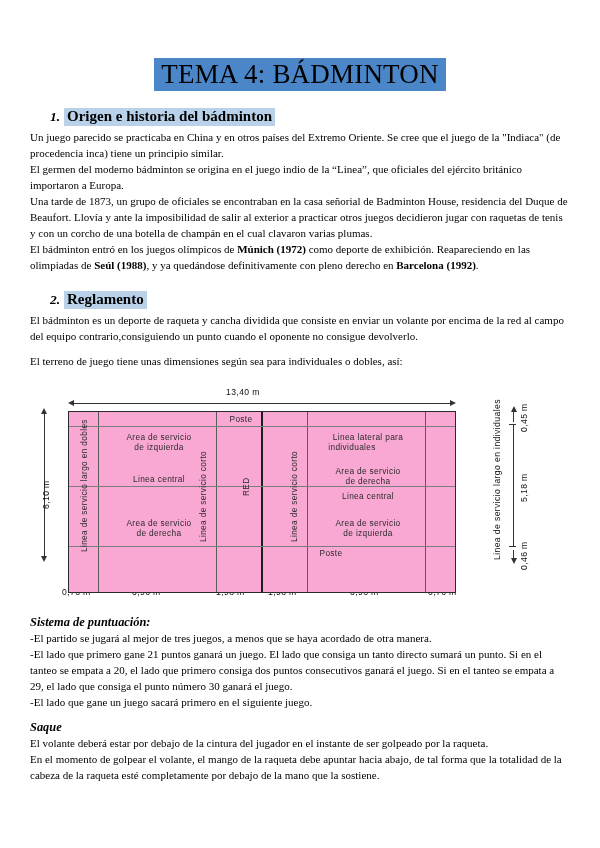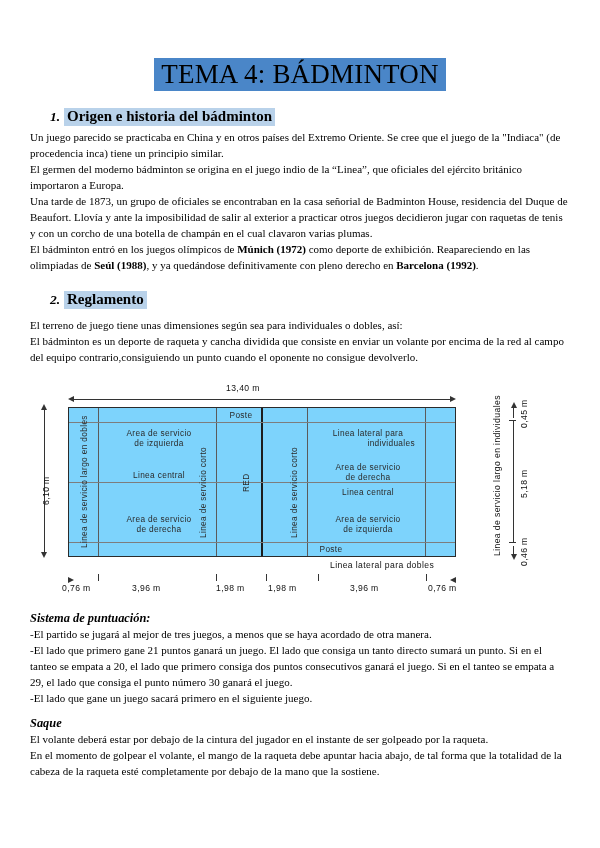--- a/index.html
+++ b/index.html
@@ -120,24 +120,24 @@
   }
   .arrow-l{border-top:3px solid transparent;border-bottom:3px solid transparent;border-right:6px solid #333;}
   .arrow-r{border-top:3px solid transparent;border-bottom:3px solid transparent;border-left:6px solid #333;}
   .arrow-u{border-left:3px solid transparent;border-right:3px solid transparent;border-bottom:6px solid #333;}
   .arrow-d{border-left:3px solid transparent;border-right:3px solid transparent;border-top:6px solid #333;}
 
   
   .court{
     position:absolute;
     left:38px;top:27px;
-    width:388px;height:150px;
+    width:388px;height:182px;
     border:1.4px solid #2b2b2b;
     box-sizing:border-box;
-    background:#7dd3fc;
+    background:#f9a8d4;
   }
   .cv{position:absolute;top:0;bottom:0;width:1px;background:#5b5b5b;}
   .cv.strong{width:1.6px;background:#1d1d1d;}
   .ch{position:absolute;left:0;right:0;height:1px;background:#7d7d7d;}
   .cell-label{
     position:absolute;
     font-size:8.3px;
     color:#2a2a2a;
     text-align:center;
     line-height:1.35;
@@ -166,22 +166,22 @@
     </div>
     <p class="body">Un juego parecido se practicaba en China y en otros países del Extremo Oriente. Se cree que el juego de la "Indiaca" (de procedencia inca) tiene un principio similar.</p>
     <p class="body">El germen del moderno bádminton se origina en el juego indio de la “Linea”, que oficiales del ejército británico importaron a Europa.</p>
     <p class="body">Una tarde de 1873, un grupo de oficiales se encontraban en la casa señorial de Badminton House, residencia del Duque de Beaufort. Llovía y ante la imposibilidad de salir al exterior a practicar otros juegos decidieron jugar con raquetas de tenis y con un corcho de una botella de champán en el cual clavaron varias plumas.</p>
     <p class="body"><span>El bádminton entró en los juegos olímpicos de </span><b>Múnich (1972)</b><span> como deporte de exhibición. Reapareciendo en las olimpiadas de </span><b>Seúl (1988)</b><span>, y ya quedándose definitivamente con pleno derecho en </span><b>Barcelona (1992)</b><span>.</span></p>
 
     <div class="section-head">
       <span class="sec-num">2.</span>
       <span class="sec-title">Reglamento</span>
     </div>
+    <p class="body">El bádminton es un deporte de raqueta y cancha dividida que consiste en enviar un volante por encima de la red al campo del equipo contrario,consiguiendo un  punto cuando el oponente no consigue devolverlo.</p>
     <p class="body gap">El terreno de juego tiene unas dimensiones según sea para individuales o dobles, así:</p>
-    <p class="body">El bádminton es un deporte de raqueta y cancha dividida que consiste en enviar un volante por encima de la red al campo del equipo contrario,consiguiendo un  punto cuando el oponente no consigue devolverlo.</p>
 
     <div class="diagram">
 
       <div class="hline" style="left:40px;top:19px;width:384px;"></div>
       <div class="arrow-l" style="left:38px;top:16px;"></div>
       <div class="arrow-r" style="left:420px;top:16px;"></div>
       <div class="dim-label" style="left:196px;top:3px;">13,40 m</div>
 
       <div class="vline" style="left:14px;top:29px;height:146px;"></div>
       <div class="arrow-u" style="left:11px;top:24px;"></div>
@@ -244,21 +244,21 @@
 
         <div class="cell-label vtxt" style="left:220px;top:130px;">Linea de servicio corto</div>
 
         <div class="cell-label" style="left:35px;top:20px;width:110px;">Area de servicio</div>
         <div class="cell-label" style="left:35px;top:30px;width:110px;">de izquierda</div>
         <div class="cell-label" style="left:35px;top:62px;width:110px;">Linea central</div>
         <div class="cell-label" style="left:35px;top:106px;width:110px;">Area de servicio</div>
         <div class="cell-label" style="left:35px;top:116px;width:110px;">de derecha</div>
 
         <div class="cell-label" style="left:244px;top:20px;width:110px;">Linea lateral para</div>
-        <div class="cell-label" style="left:236px;top:30px;width:110px;text-align:right;">individuales</div>
+        <div class="cell-label" style="left:228px;top:30px;width:110px;">individuales</div>
         <div class="cell-label" style="left:244px;top:54px;width:110px;">Area de servicio</div>
         <div class="cell-label" style="left:244px;top:64px;width:110px;">de derecha</div>
         <div class="cell-label" style="left:244px;top:79px;width:110px;">Linea central</div>
         <div class="cell-label" style="left:244px;top:106px;width:110px;">Area de servicio</div>
         <div class="cell-label" style="left:244px;top:116px;width:110px;">de izquierda</div>
       </div>
     </div>
 
     <p class="subhead">Sistema de puntuación:</p>
     <p class="body">-El partido se jugará al mejor de tres juegos, a menos que se haya acordado de otra manera.</p>

